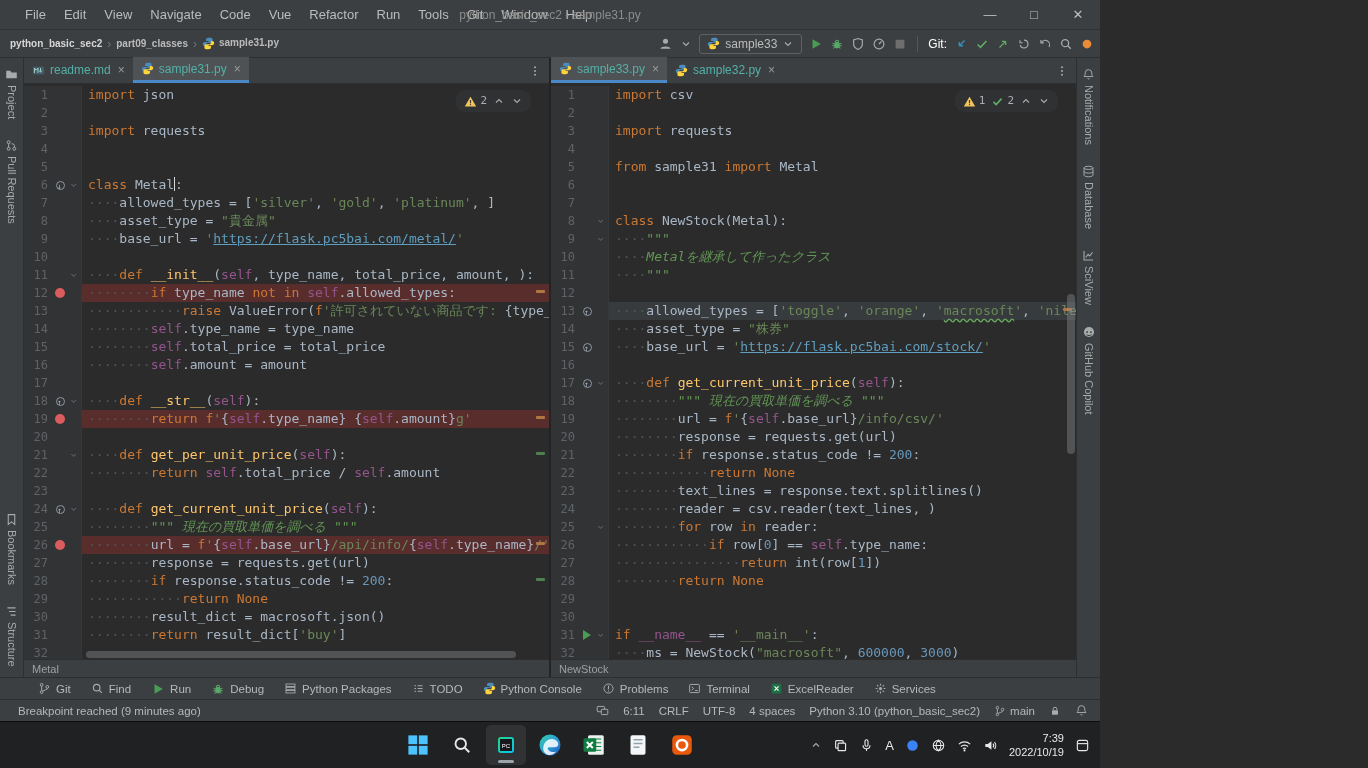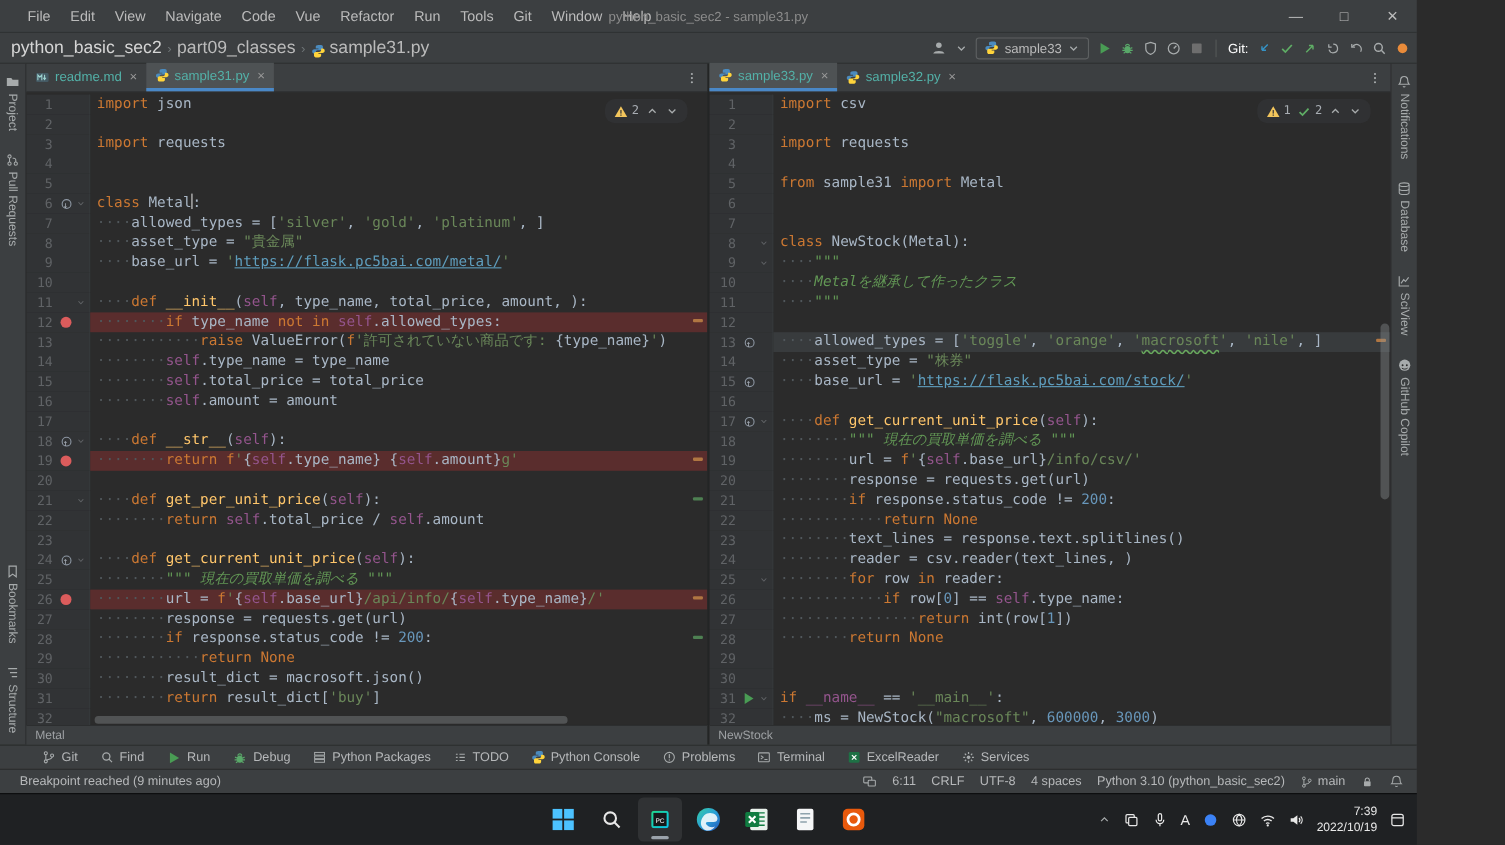--- a/index.html
+++ b/index.html
@@ -1,31 +1,31 @@
 <!DOCTYPE html>
 <html><head>
 <meta charset="utf-8">
 <style>
   * { box-sizing: border-box; margin:0; padding:0; }
   html,body { width:1368px; height:768px; overflow:hidden; background:#2b2b2b; }
   body { font-family:"Liberation Sans", sans-serif; }
-  #app { width:1288px; height:768px; display:flex; flex-direction:column; background:#2b2b2b; color:#bbb; }
+  #app { width:1100px; height:768px; display:flex; flex-direction:column; background:#2b2b2b; color:#bbb; }
 
   
   .titlebar { height:30px; background:#3c3f41; display:flex; align-items:center; position:relative; border-bottom:1px solid #2f3233; flex:0 0 30px;}
   .titlebar .applogo { margin:0 8px 0 8px; display:flex; }
   .menubar { display:flex; }
   .menu-item { padding:4px 9px; font-size:13px; color:#bbbbbb; cursor:default; }
   .win-title { position:absolute; left:50%; transform:translateX(-50%); font-size:12px; color:#8c8c8c; }
   .win-controls { margin-left:auto; display:flex; height:100%; }
   .win-btn { width:44px; display:flex; align-items:center; justify-content:center; color:#bdbdbd; font-size:13px; }
 
   
   .navbar { height:28px; background:#3c3f41; display:flex; align-items:center; padding:0 6px 0 10px; border-bottom:1px solid #2c2e2f; flex:0 0 28px;}
-  .crumb { font-size:16px; color:#bbbbbb; display:flex; align-items:flex-end; gap:4px;}
+  .crumb { font-size:10px; color:#bbbbbb; display:flex; align-items:flex-start; gap:4px;font-weight:bold;}
   .crumb.first { color:#d6d6d6; }
   .crumb-sep { color:#6f7577; margin:0 5px; font-size:12px; }
   .nav-right { margin-left:auto; display:flex; align-items:center; gap:7px; }
   .nav-right .ic { display:flex; align-items:center; }
   .runconfig { display:flex; gap:5px; background:#3c3f41; border:1px solid #5e6162; border-radius:3px; padding:2px 7px; font-size:12px; color:#bbb; }
   .nav-divider { width:1px; height:16px; background:#555859; margin:0 3px; }
   .gitlabel { font-size:12px; color:#ffffff; }
 
   
   .main { flex:1 1 auto; display:flex; min-height:0; }

